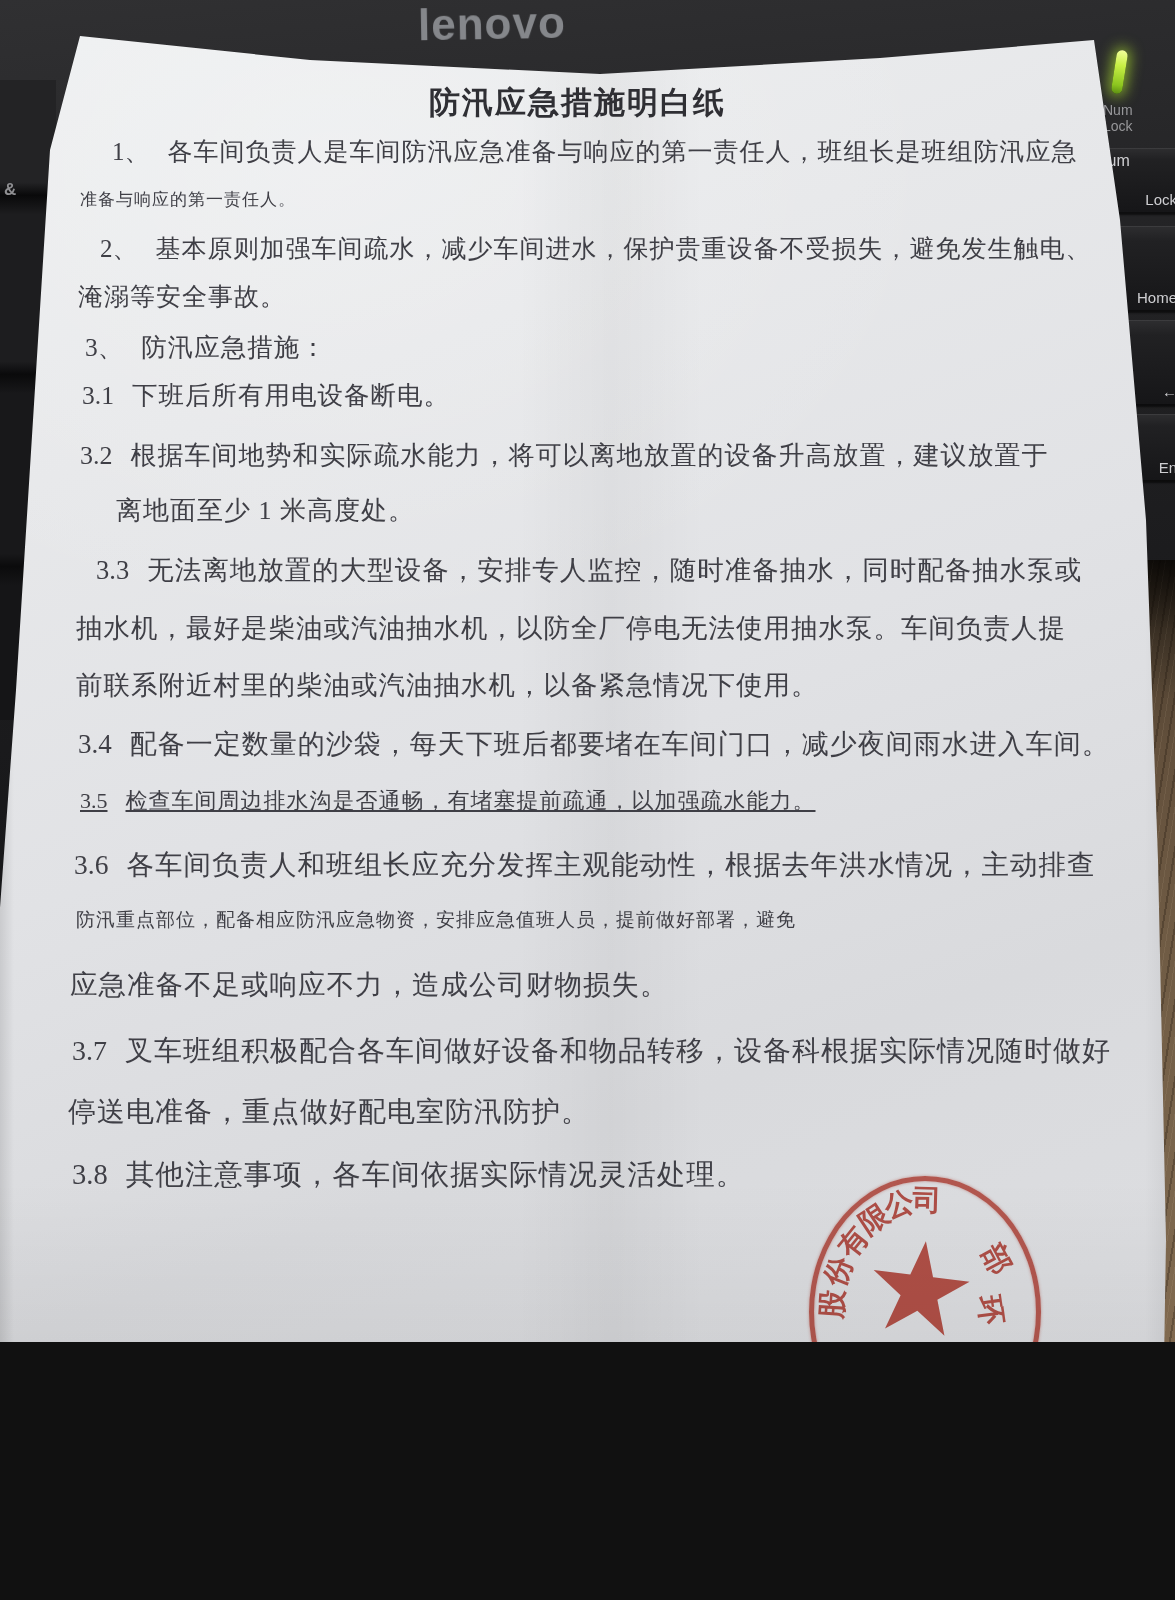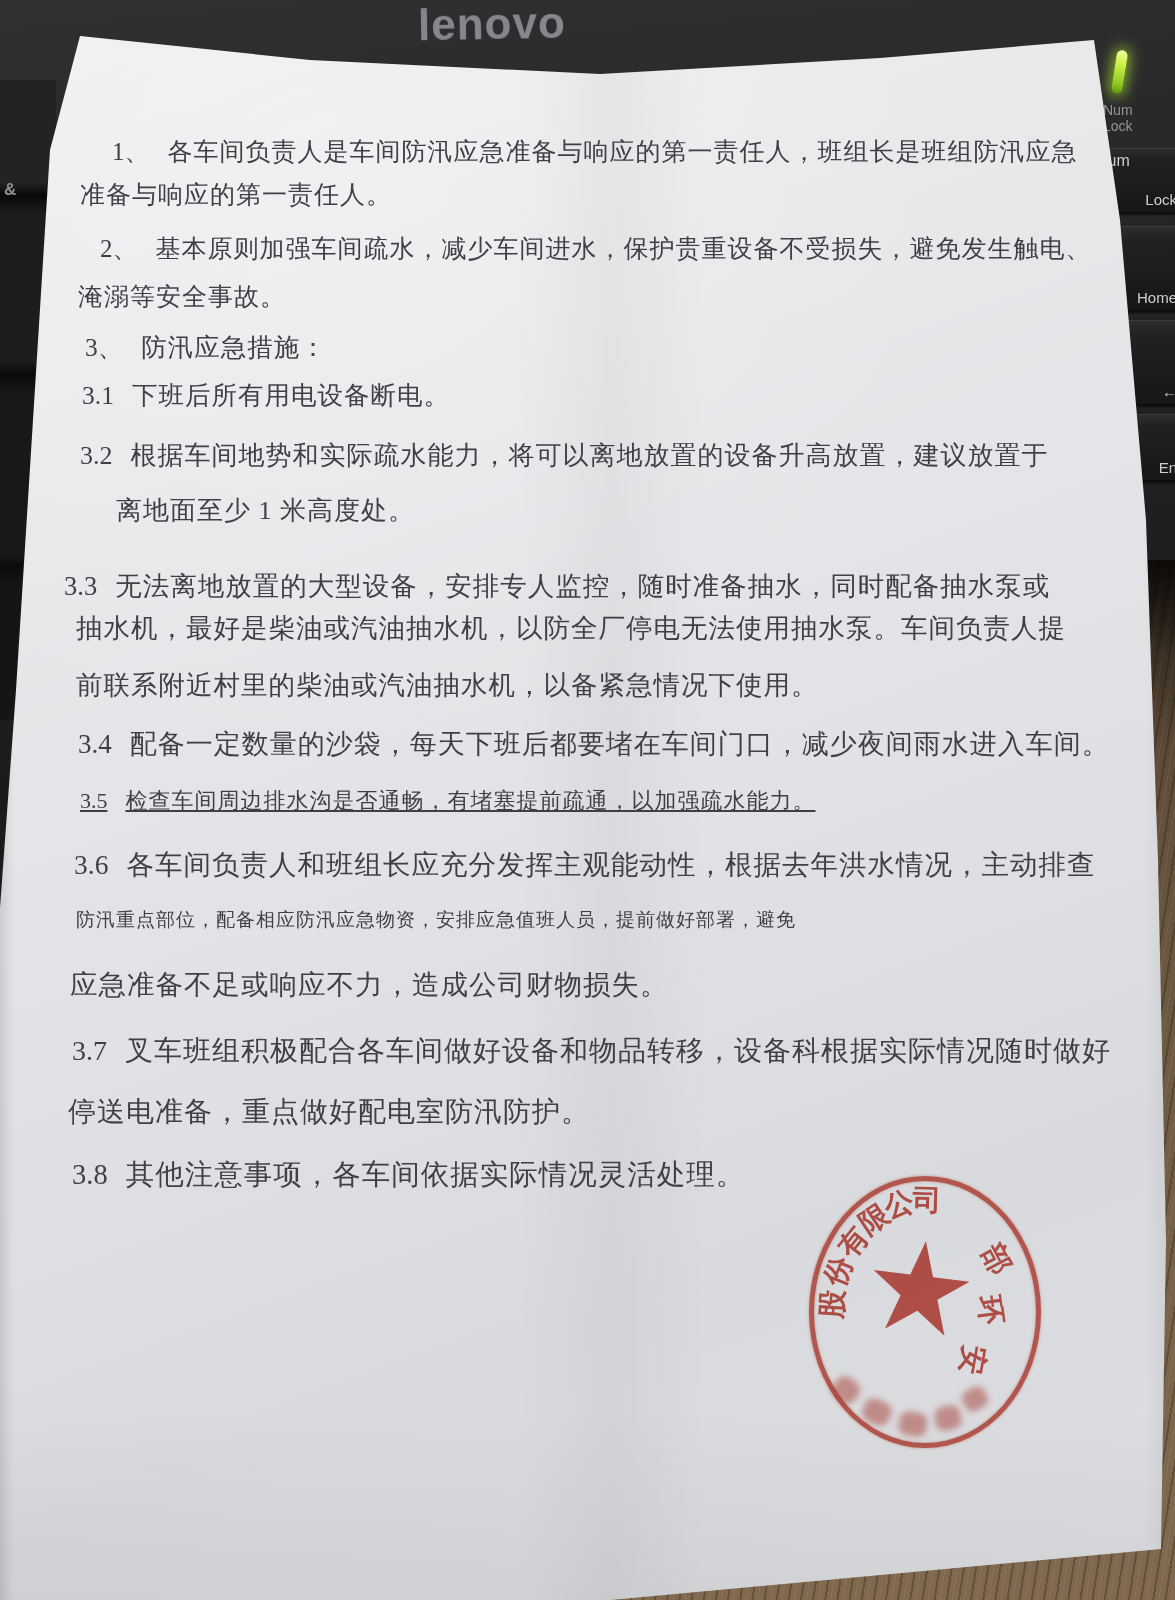--- a/index.html
+++ b/index.html
@@ -1,16 +1,16 @@
 <!DOCTYPE html>
 <html><head>
 <meta charset="utf-8">
 <style>
   html,body{margin:0;padding:0;background:#111;}
-  .scene{position:relative;width:1175px;height:1600px;overflow:hidden;
+  .scene{position:relative;width:1175px;height:1342px;overflow:hidden;
          font-family:"Liberation Serif","DejaVu Serif",serif;}
   
   .keyboard-base{position:absolute;inset:0;
     background:linear-gradient(175deg,#303032 0%,#242426 22%,#1b1b1d 48%,#141416 75%,#101012 100%);}
   .lenovo{position:absolute;left:418px;top:2px;height:46px;overflow:hidden;
     font-family:"Liberation Sans",sans-serif;font-weight:bold;font-size:44px;line-height:44px;
     color:#85878b;letter-spacing:1px;filter:blur(.6px);transform:rotate(-1deg);}
   .left-keys{position:absolute;left:0;top:80px;width:56px;height:640px;
     background:linear-gradient(180deg,#232325 0%,#232325 16%,#09090a 18%,#1d1d1f 21%,#1d1d1f 44%,#0a0a0b 46%,#18181a 49%,#18181a 74%,#0b0b0c 76%,#151517 79%);}
   .amp{position:absolute;left:4px;top:100px;color:#8f8f92;font-family:"Liberation Sans",sans-serif;
@@ -100,30 +100,31 @@
           <span class="kmain" style="font-size: 27px;">1</span>
           <span class="ksub">En</span>
         </div>
       </div>
   </div>
 
   <div class="desk"></div>
 
   <div class="paper">
     <div class="shade"></div>
+    <h1 class="title">防汛应急措施明白纸</h1>
     <div>
         <div class="line" style="top: 135px; left: 112px; font-size: 25px;"><span class="num">1、</span><span>各车间负责人是车间防汛应急准备与响应的第一责任人，班组长是班组防汛应急</span></div>
-        <div class="line" style="top: 178px; left: 80px; font-size: 25px; text-align: center;"><span>准备与响应的第一责任人。</span></div>
+        <div class="line" style="top: 188px; left: 80px; font-size: 17px; text-align: center;"><span>准备与响应的第一责任人。</span></div>
         <div class="line" style="top: 232px; left: 100px; font-size: 25px;"><span class="num">2、</span><span>基本原则加强车间疏水，减少车间进水，保护贵重设备不受损失，避免发生触电、</span></div>
         <div class="line" style="top: 280px; left: 78px; font-size: 25px;"><span>淹溺等安全事故。</span></div>
         <div class="line" style="top: 330px; left: 85px; font-size: 25.5px;"><span class="num">3、</span><span>防汛应急措施：</span></div>
         <div class="line" style="top: 378px; left: 82px; font-size: 25.5px;"><span class="num">3.1</span><span>下班后所有用电设备断电。</span></div>
         <div class="line" style="top: 438px; left: 80px; font-size: 26px; font-family: Liberation Serif, serif;"><span class="num">3.2</span><span>根据车间地势和实际疏水能力，将可以离地放置的设备升高放置，建议放置于</span></div>
         <div class="line" style="top: 493px; left: 76px; font-size: 26px; margin-left: 40px;"><span>离地面至少 1 米高度处。</span></div>
-        <div class="line" style="top: 552px; left: 64px; font-size: 26.5px; margin-top: 16px;"><span class="num">3.3</span><span>无法离地放置的大型设备，安排专人监控，随时准备抽水，同时配备抽水泵或</span></div>
+        <div class="line" style="top: 552px; left: 96px; font-size: 26.5px;"><span class="num">3.3</span><span>无法离地放置的大型设备，安排专人监控，随时准备抽水，同时配备抽水泵或</span></div>
         <div class="line" style="top: 610px; left: 76px; font-size: 26.5px;"><span>抽水机，最好是柴油或汽油抽水机，以防全厂停电无法使用抽水泵。车间负责人提</span></div>
         <div class="line" style="top: 667px; left: 76px; font-size: 26.5px;"><span>前联系附近村里的柴油或汽油抽水机，以备紧急情况下使用。</span></div>
         <div class="line" style="top: 726px; left: 78px; font-size: 27px;"><span class="num">3.4</span><span>配备一定数量的沙袋，每天下班后都要堵在车间门口，减少夜间雨水进入车间。</span></div>
         <div class="line" style="top: 786px; left: 80px; font-size: 22px; text-decoration: underline;"><span class="num">3.5</span><span>检查车间周边排水沟是否通畅，有堵塞提前疏通，以加强疏水能力。</span></div>
         <div class="line" style="top: 847px; left: 74px; font-size: 27.5px;"><span class="num">3.6</span><span>各车间负责人和班组长应充分发挥主观能动性，根据去年洪水情况，主动排查</span></div>
         <div class="line" style="top: 907px; left: 76px; font-size: 19px;"><span>防汛重点部位，配备相应防汛应急物资，安排应急值班人员，提前做好部署，避免</span></div>
         <div class="line" style="top: 967px; left: 70px; font-size: 27.5px;"><span>应急准备不足或响应不力，造成公司财物损失。</span></div>
         <div class="line" style="top: 1032px; left: 72px; font-size: 28px;"><span class="num">3.7</span><span>叉车班组积极配合各车间做好设备和物品转移，设备科根据实际情况随时做好</span></div>
         <div class="line" style="top: 1093px; left: 68px; font-size: 28px;"><span>停送电准备，重点做好配电室防汛防护。</span></div>
         <div class="line" style="top: 1156px; left: 72px; font-size: 28.5px;"><span class="num">3.8</span><span>其他注意事项，各车间依据实际情况灵活处理。</span></div>

